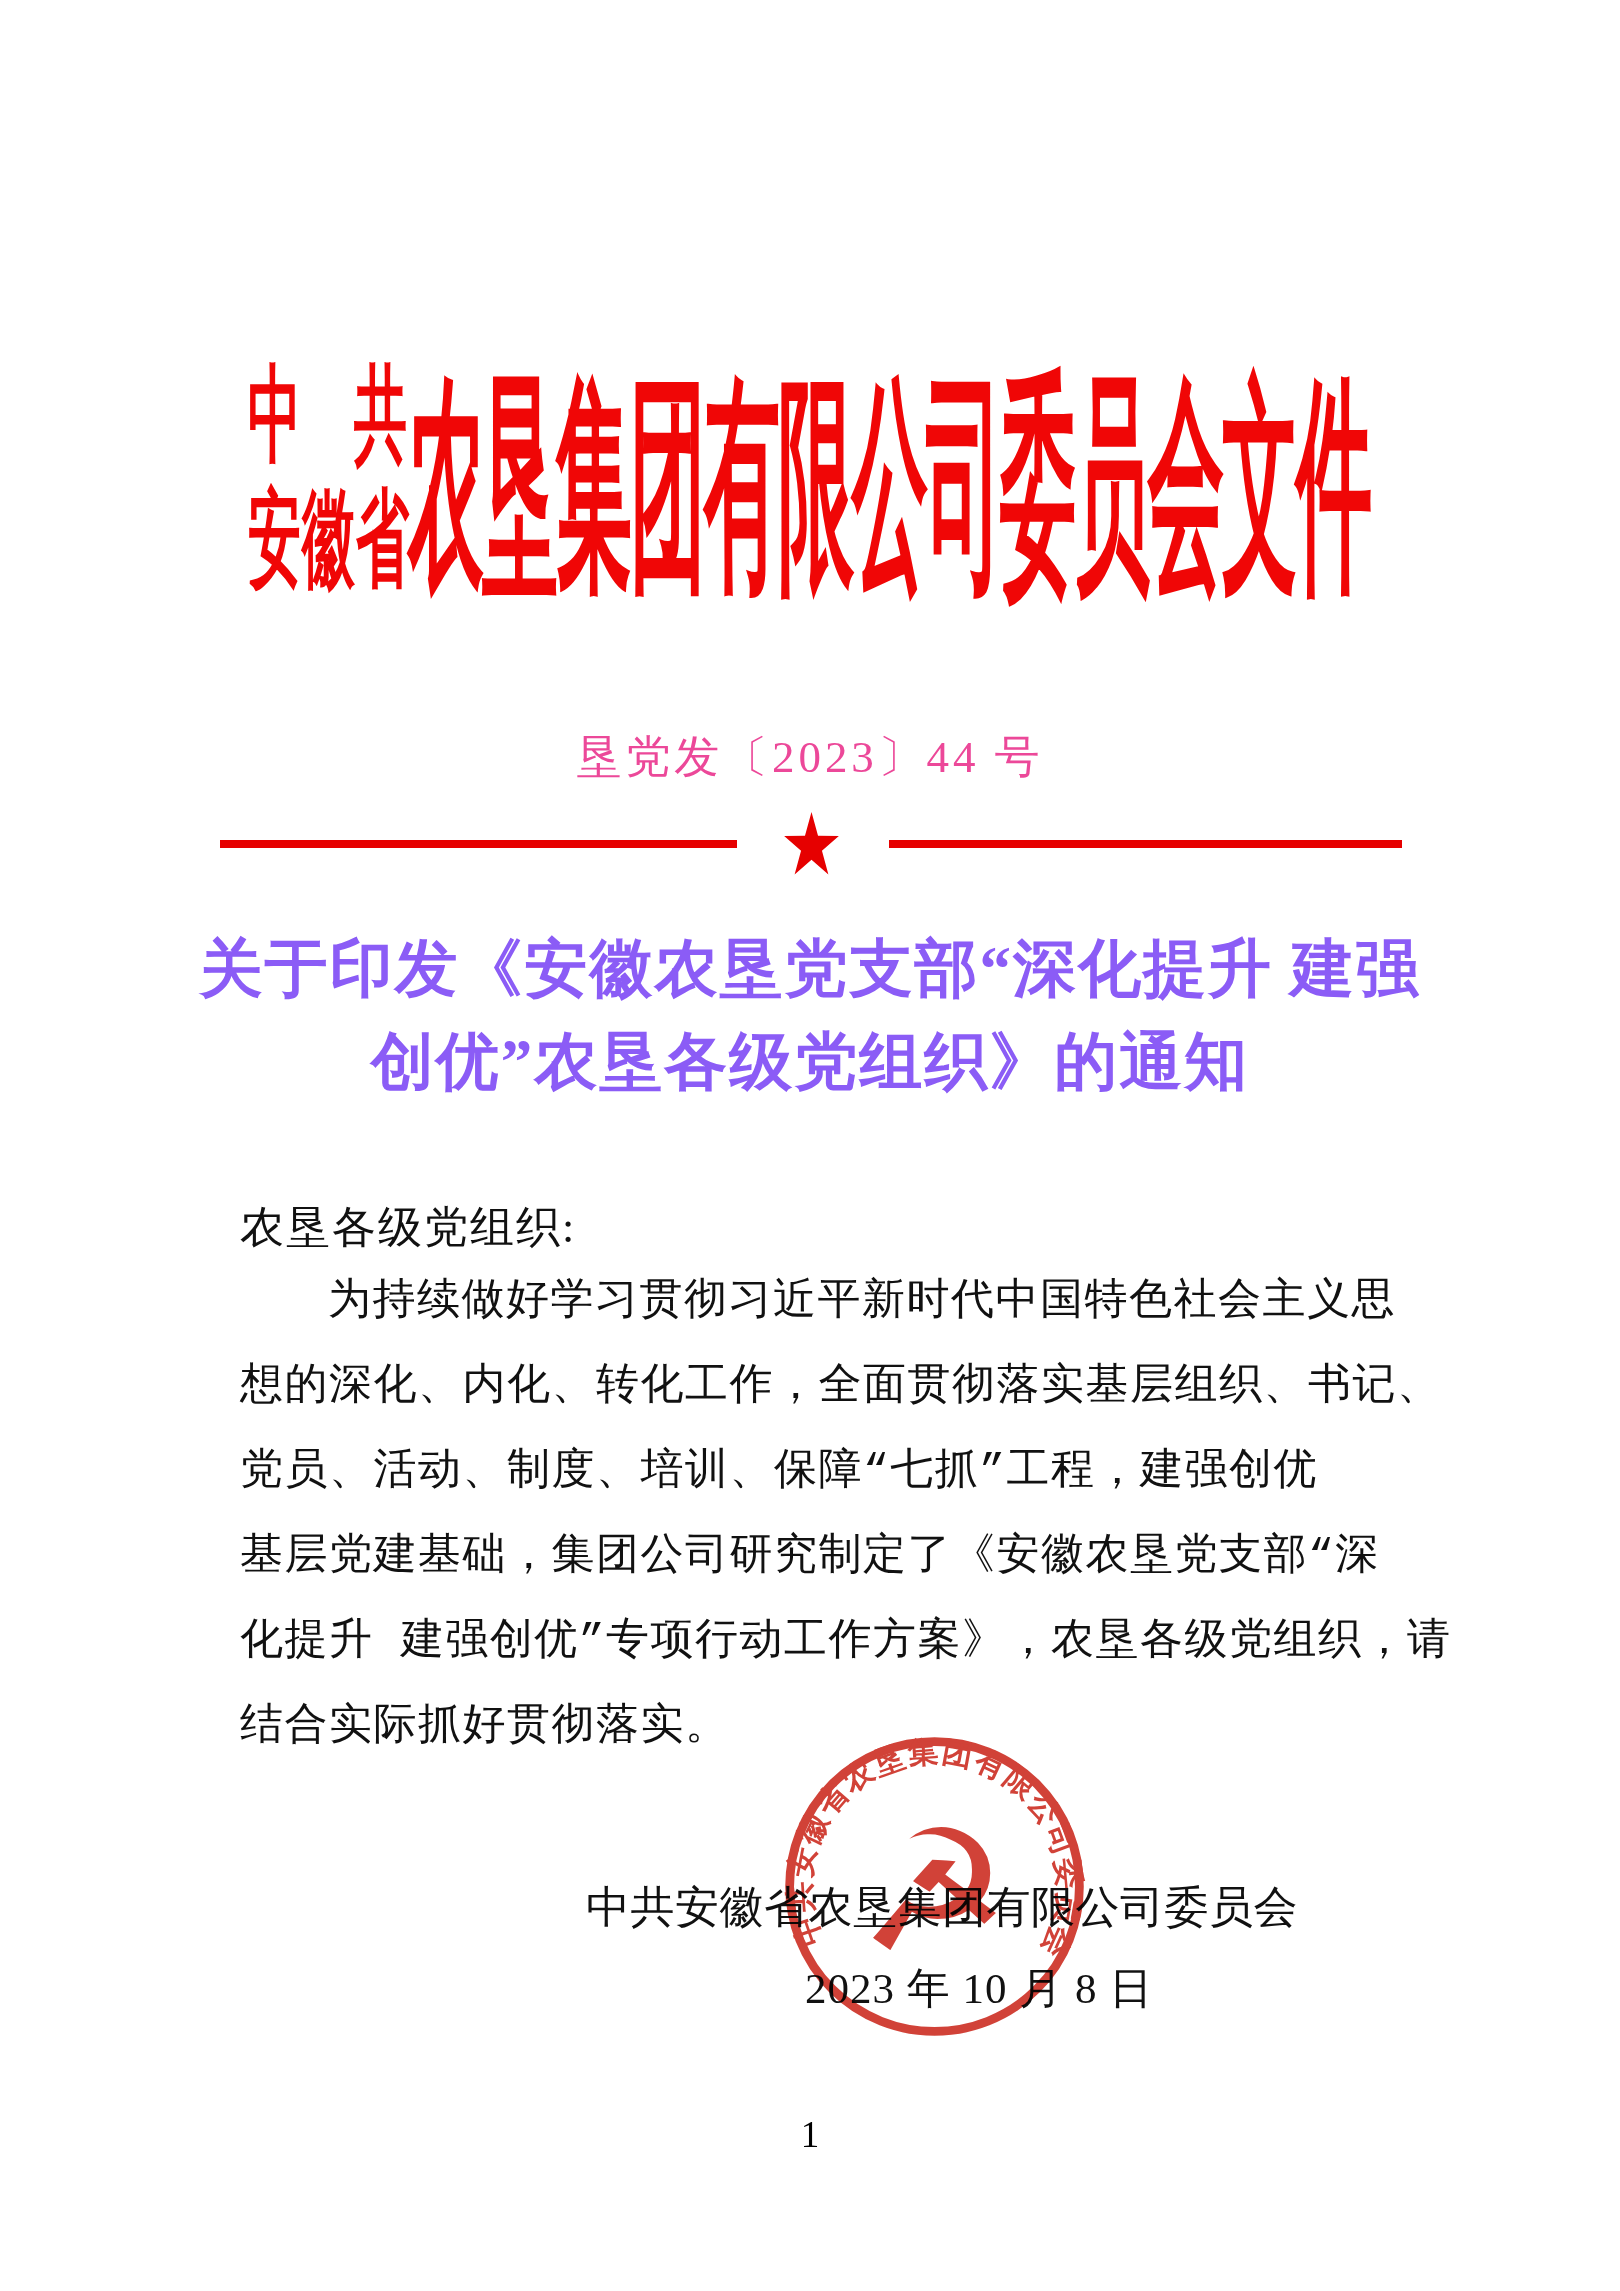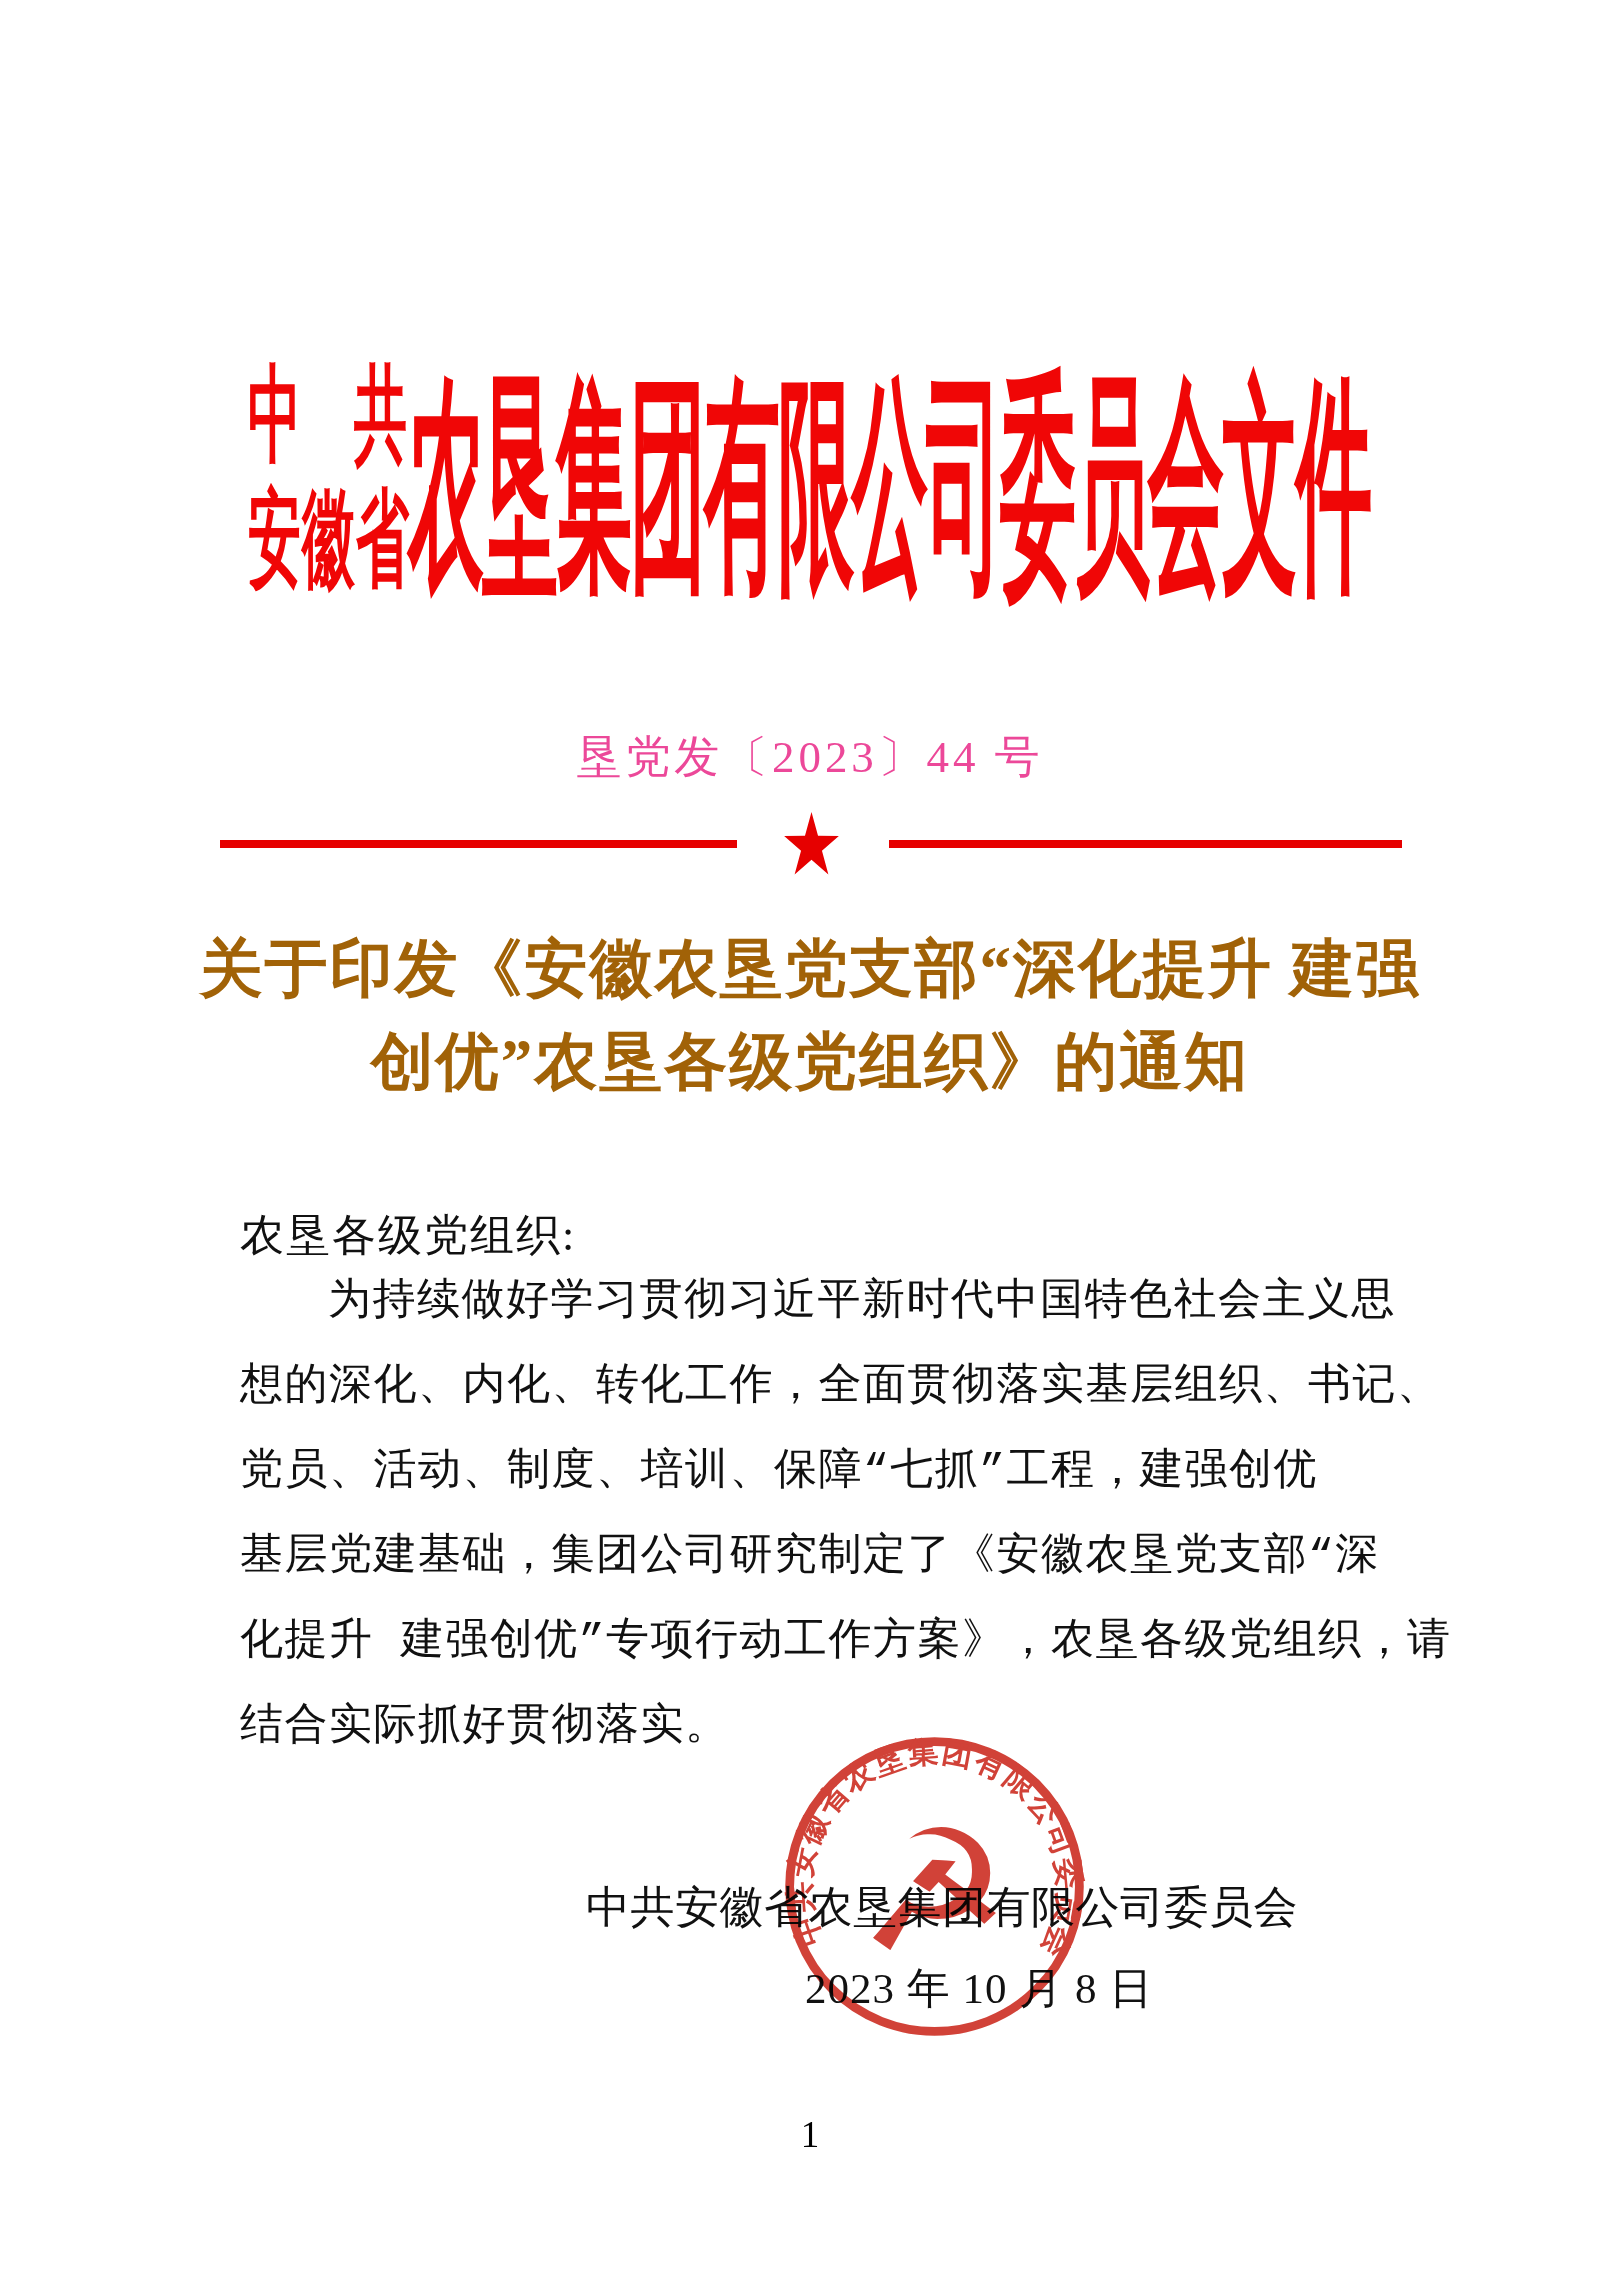--- a/index.html
+++ b/index.html
@@ -52,28 +52,28 @@
   .divider .seg.left{left:0;width:517px;}
   .divider .seg.right{left:669px;width:513px;}
   .divider .star{position:absolute;left:555px;top:0;width:73px;height:71px;}
   
   .title{
     position:absolute;left:0;right:0;top:923px;
     text-align:center;
     font-weight:bold;
     font-size:63px;
     line-height:93px;
-    color:#a16207;
+    color:#8b5cf6;
     letter-spacing:2px;
     white-space:nowrap;
   }
   
   .salutation{
     position:absolute;left:240px;top:1198px;
-    font-size:44px;letter-spacing:2px;white-space:nowrap;margin-top:8px;
+    font-size:44px;letter-spacing:2px;white-space:nowrap;
   }
   .body-text{
     position:absolute;left:240px;top:1259px;width:1152px;
     font-size:43px;line-height:85px;
     letter-spacing:1.5px;
   }
   .body-text .bline{display:block;white-space:nowrap;font-family:Liberation Mono, monospace;}
   .body-text .bline.indent{padding-left:88px;}
   
   .seal{

